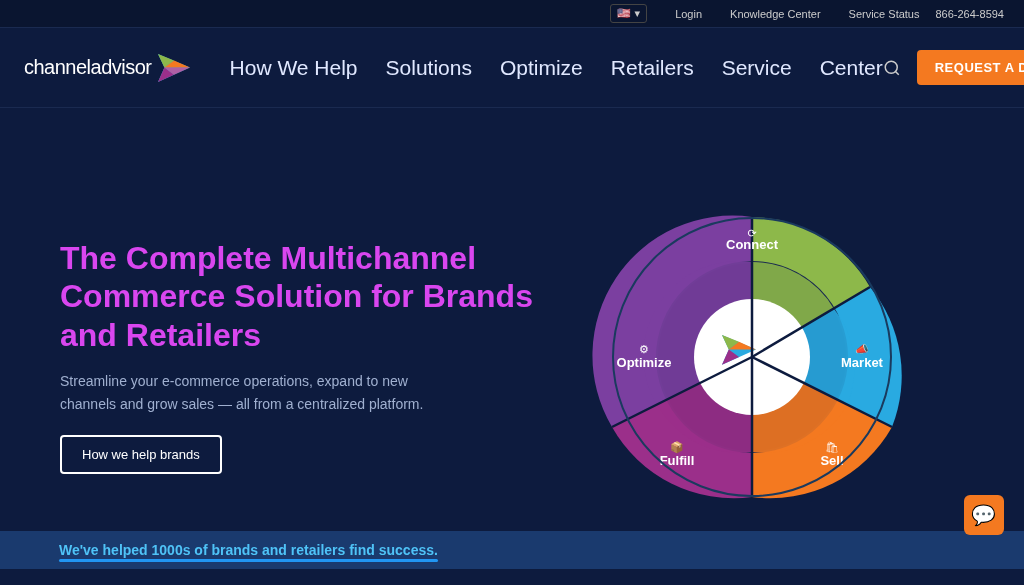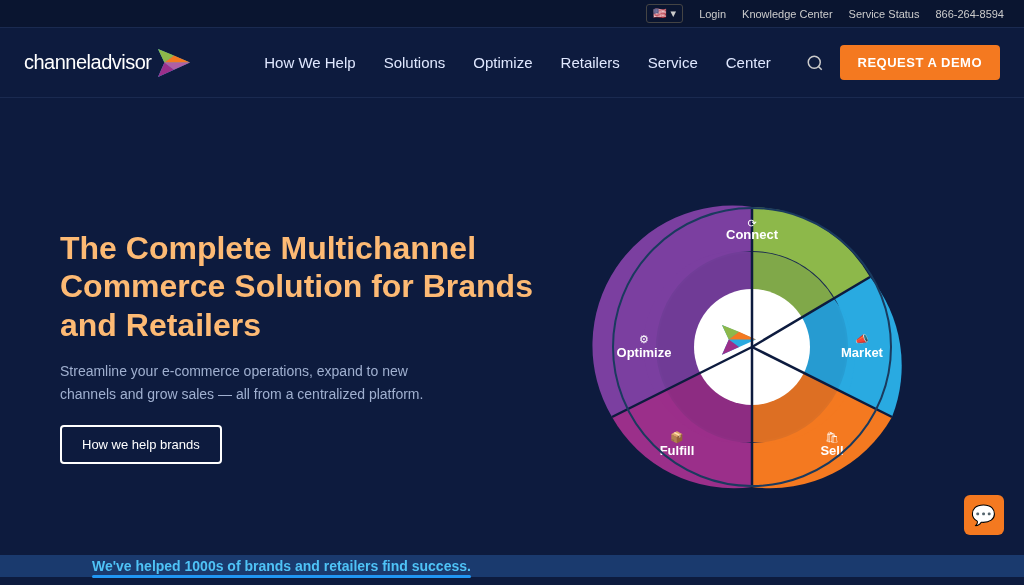--- a/index.html
+++ b/index.html
@@ -23,38 +23,39 @@
       padding: 0 20px;
       gap: 16px;
       font-size: 11px;
       color: #ccc;
       border-bottom: 1px solid #1a2a50;
     }
     .utility-bar a {
       color: #ccc;
       text-decoration: none;
       cursor: pointer;
+      margin-left: 12px;
     }
     .flag-btn {
       display: flex;
       align-items: center;
       gap: 4px;
       background: none;
       border: 1px solid #444;
       border-radius: 3px;
       padding: 2px 6px;
       color: #ccc;
       cursor: pointer;
       font-size: 11px;
     }
 
     
     .navbar {
       background: #0d1b3e;
-      height: 70px;
+      height: 80px;
       display: flex;
       align-items: center;
       padding: 0 24px;
       gap: 0;
       border-bottom: 1px solid #1a2a50;
     }
     .logo-area {
       display: flex;
       align-items: center;
       margin-right: 40px;
@@ -75,21 +76,21 @@
     .nav-links {
       display: flex;
       align-items: center;
       gap: 28px;
       flex: 1;
       justify-content: center;
     }
     .nav-link {
       color: #e0e8ff;
       text-decoration: none;
-      font-size: 15px;
+      font-size: 21px;
       font-weight: 400;
       cursor: pointer;
       white-space: nowrap;
     }
     .nav-right {
       display: flex;
       align-items: center;
       gap: 16px;
     }
     .search-icon-btn {
@@ -127,21 +128,21 @@
     }
     .hero-left {
       flex: 0 0 480px;
       z-index: 2;
     }
     .hero-title {
       font-size: 32px;
       font-weight: 700;
       line-height: 1.2;
       margin-bottom: 16px;
-      color: #fdba74;
+      color: #d946ef;
     }
     .hero-subtitle {
       font-size: 14px;
       color: #a0b0d0;
       line-height: 1.6;
       margin-bottom: 20px;
       max-width: 400px;
     }
     .hero-buttons {
       display: flex;
@@ -173,28 +174,28 @@
       position: relative;
     }
     .wheel-svg {
       width: 340px;
       height: 340px;
     }
 
     
     .bottom-bar {
       position: absolute;
-      bottom: 8px;
+      bottom: 16px;
       left: 0;
       width: 100%;
       background: #1a3a6e;
-      height: 22px;
-      display: flex;
-      align-items: center;
-      padding: 0 92px;
+      height: 38px;
+      display: flex;
+      align-items: center;
+      padding: 0 59px;
       z-index: 10;
     }
     .bottom-text {
       font-size: 14px;
       font-weight: 600;
       color: #4fc3f7;
       position: relative;
     }
     .bottom-text::after {
       content: '';

